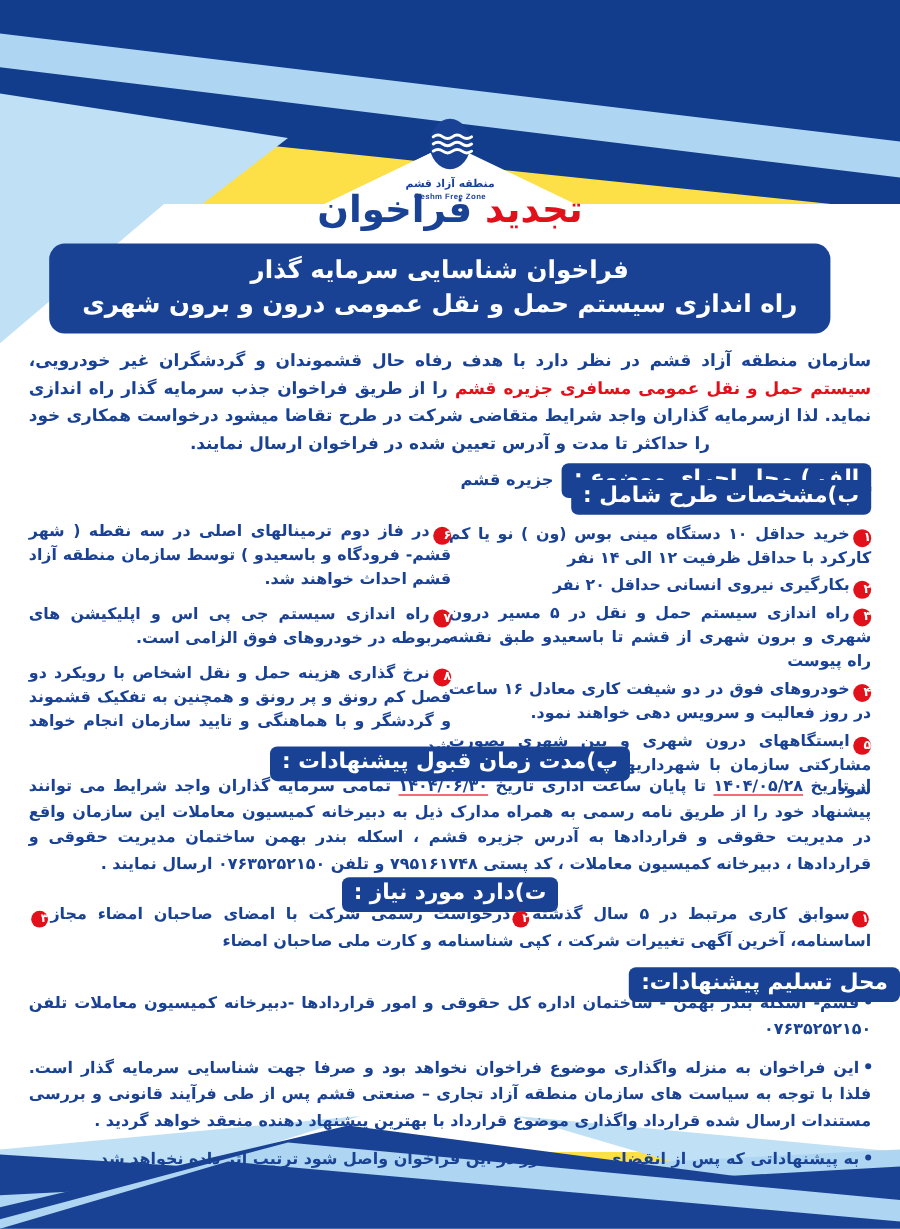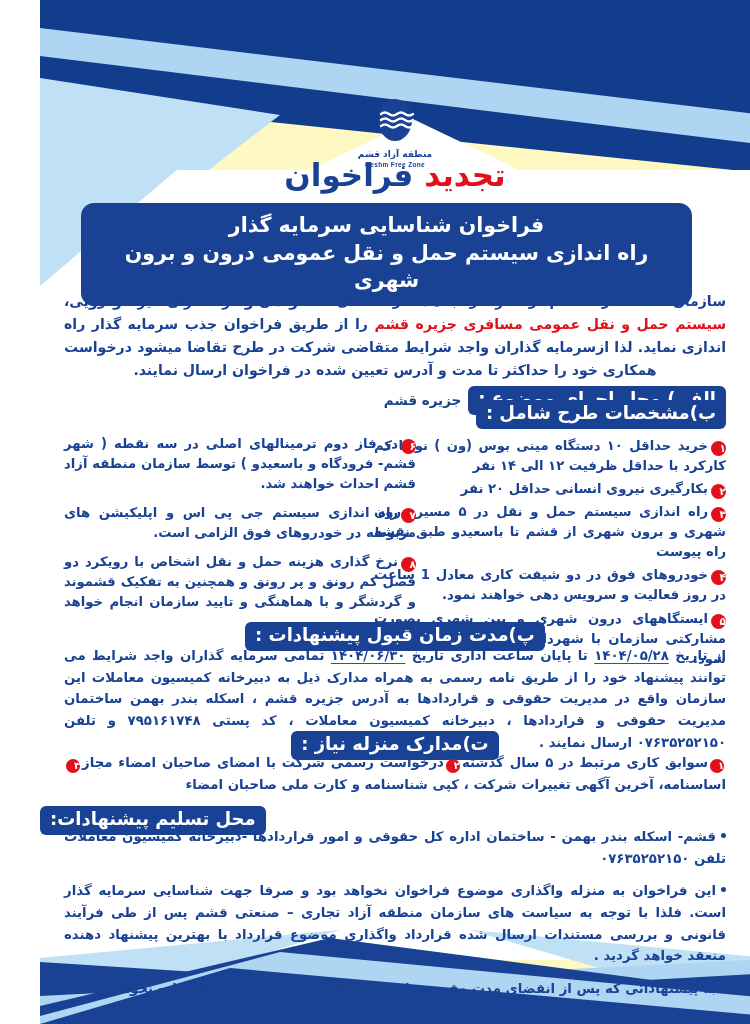--- a/index.html
+++ b/index.html
@@ -2,21 +2,21 @@
 <html lang="fa" dir="rtl"><head>
 <meta charset="utf-8">
 <style>
   html,body{margin:0;padding:0;}
   body{
     width:750px;height:1024px;
     background:#ffffff;
     font-family:"DejaVu Sans","Liberation Sans",sans-serif;
     overflow:hidden;position:relative;
   }
-  .poster{position:absolute;inset:0;overflow:hidden;background:#fef9c3;margin-left:40px;}
+  .poster{position:absolute;inset:0;overflow:hidden;background:#fde047;}
 
   
   .deco{position:absolute;left:0;top:0;width:750px;height:1024px;pointer-events:none;}
 
   
   .logo-wrap{position:absolute;left:0;right:0;top:96px;text-align:center;}
   .logo-mark{display:inline-block;}
   .logo-cap{
     margin-top:2px;font-size:6.5px;letter-spacing:.35px;
     color:#1a4294;font-weight:bold;font-family:"Liberation Sans",sans-serif;
@@ -57,21 +57,21 @@
     display:inline-block;background:#1a4294;color:#fff;
     border-radius:6px;padding:2px 10px 4px;
     font-size:18px;font-weight:bold;line-height:1.25;white-space:nowrap;
   }
   .row-a{position:absolute;right:24px;top:386px;display:flex;align-items:center;gap:7px;}
   .row-a .val{color:#1a4294;font-size:13.5px;font-weight:bold;}
 
   .hdr-b{position:absolute;right:24px;top:400px;}
   .hdr-p{position:absolute;left:0;right:0;top:622px;text-align:center;}
   .hdr-t{position:absolute;left:0;right:0;top:731px;text-align:center;}
-  .hdr-m{position:absolute;left:0;right:0;top:806px;text-align:left;}
+  .hdr-m{position:absolute;left:0;right:0;top:806px;text-align:right;}
 
   
   .col{position:absolute;top:436px;color:#1a4294;font-size:13.2px;
        font-weight:bold;line-height:1.52;}
   .col-right{right:24px;width:352px;}
   .col-left{left:24px;width:352px;top:434px;}
 
   .li{display:block;margin-bottom:3px;text-align:justify;text-align-last:right;}
   .col-left .li{margin-bottom:9px;}
   .num{
@@ -169,21 +169,21 @@
     <div class="li">
       <span class="num">۱</span><span>خرید حداقل ۱۰ دستگاه مینی بوس (ون ) نو یا کم کارکرد با حداقل ظرفیت ۱۲ الی ۱۴ نفر</span>
     </div>
     <div class="li">
       <span class="num">۲</span><span>بکارگیری نیروی انسانی حداقل ۲۰ نفر</span>
     </div>
     <div class="li">
       <span class="num">۳</span><span>راه اندازی سیستم حمل و نقل در ۵ مسیر درون شهری و برون شهری از قشم تا باسعیدو طبق نقشه راه پیوست</span>
     </div>
     <div class="li">
-      <span class="num">۴</span><span>خودروهای فوق در دو شیفت کاری معادل 1 ساعت در روز فعالیت و سرویس دهی خواهند نمود.</span>
+      <span class="num">۴</span><span>خودروهای فوق در دو شیفت کاری معادل ۱۶ ساعت در روز فعالیت و سرویس دهی خواهند نمود.</span>
     </div>
     <div class="li">
       <span class="num">۵</span><span>ایستگاههای درون شهری و بین شهری بصورت مشارکتی سازمان با شهرداریها و دهیاریها ایجاد می شود.</span>
     </div>
   </div>
 
   <div class="col col-left">
     <div class="li">
       <span class="num">۶</span><span>در فاز دوم ترمینالهای اصلی در سه نقطه ( شهر قشم- فرودگاه و باسعیدو ) توسط سازمان منطقه آزاد قشم احداث خواهند شد.</span>
     </div>
@@ -196,21 +196,21 @@
   </div>
 
   <div class="hdr-p">
     <span class="pill">پ)مدت زمان قبول پیشنهادات :</span>
   </div>
   <div class="para p-accept">
     <span>از تاریخ </span><span class="u-date">۱۴۰۴/۰۵/۲۸</span><span> تا پایان ساعت اداری تاریخ  </span><span class="u-date">۱۴۰۴/۰۶/۳۰</span><span> تمامی سرمایه گذاران واجد شرایط می توانند پیشنهاد خود را از طریق نامه رسمی به همراه مدارک ذیل به دبیرخانه کمیسیون معاملات این سازمان واقع در مدیریت حقوقی و قراردادها به آدرس جزیره قشم ، اسکله بندر بهمن ساختمان مدیریت حقوقی و قراردادها ، دبیرخانه کمیسیون معاملات ، کد پستی ۷۹۵۱۶۱۷۴۸ و تلفن ۰۷۶۳۵۲۵۲۱۵۰ ارسال نمایند .</span>
   </div>
 
   <div class="hdr-t">
-    <span class="pill">ت)مدارک منزله نیاز :</span>
+    <span class="pill">ت)دارد مورد نیاز :</span>
   </div>
   <div class="para p-docs">
     <span class="num-inline">۱</span><span>سوابق کاری مرتبط در ۵ سال گذشته</span><span class="num-inline">۲</span><span>درخواست رسمی شرکت با امضای صاحبان امضاء مجاز</span><span class="num-inline">۳</span><span>اساسنامه، آخرین آگهی تغییرات شرکت ، کپی شناسنامه و کارت ملی صاحبان امضاء</span>
   </div>
 
   <div class="hdr-m">
     <span class="pill">محل تسلیم پیشنهادات:</span>
   </div>
   <div class="para p-place">
     <div class="bullet-line">

